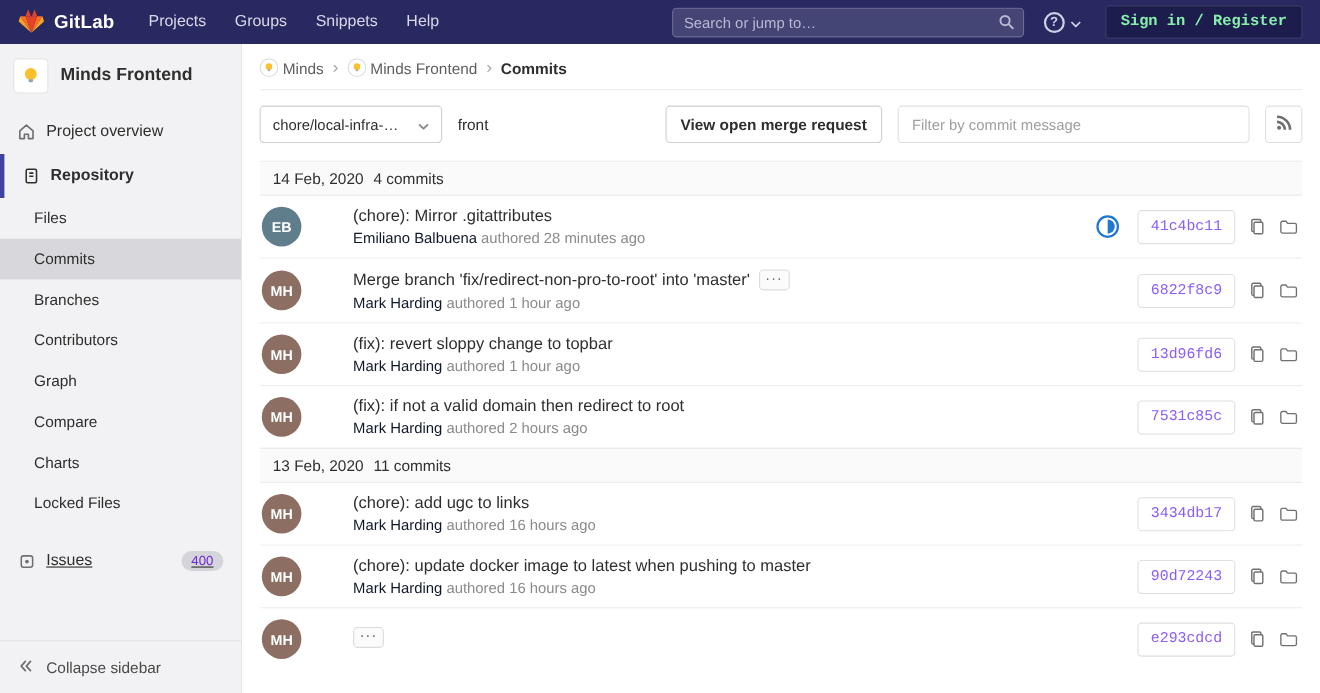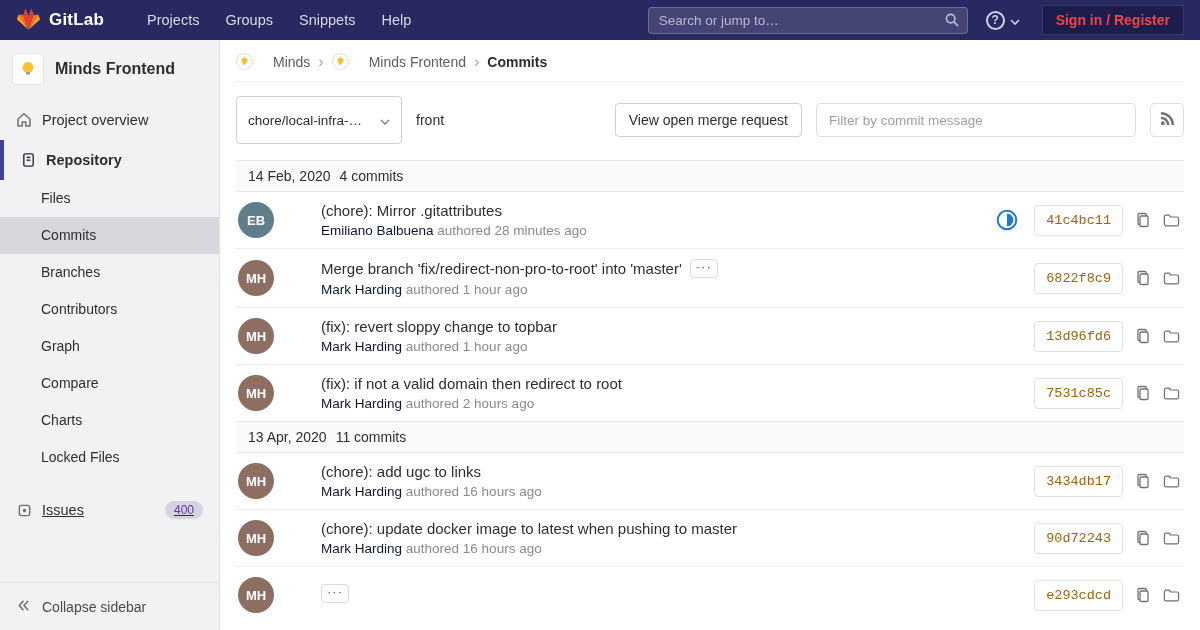--- a/index.html
+++ b/index.html
@@ -8,21 +8,21 @@
     font-family: "Liberation Sans", "DejaVu Sans", sans-serif;
     font-size: 14px; color: #2e2e2e; background: #fff;
   }
   .app { display: flex; flex-direction: column; width: 1200px; height: 630px; }
 
   
   .navbar {
     height: 40px; flex: 0 0 40px; background: var(--navbar-bg, #292961);
     display: flex; align-items: center; padding: 0 16px; gap: 4px;
   }
-  .brand { display: flex; align-items: center; gap: 8px; margin-right: 28px; cursor: pointer; }
+  .brand { display: flex; align-items: center; gap: 8px; margin-right: 16px; cursor: pointer; }
   .brand-word { color: #fff; font-weight: 700; font-size: 17px; letter-spacing: .2px; }
   .nav-link {
     color: #d8d8ea; text-decoration: none; padding: 0 11px; font-size: 14.5px;
     line-height: 40px; display: inline-block;
   }
   .nav-spacer { flex: 1; }
   .nav-search { position: relative; width: 320px; margin-right: 14px; }
   .nav-search input {
     width: 100%; height: 27px; background: rgba(255,255,255,.13);
     border: 1px solid rgba(255,255,255,.22); border-radius: 4px;
@@ -30,23 +30,23 @@
     font-family: inherit;
   }
   .nav-search input::placeholder { color: #b9b9d4; }
   .nav-search .search-ic { position: absolute; right: 9px; top: 6px; }
   .help-wrap { display: flex; align-items: center; gap: 5px; margin-right: 18px; cursor: pointer; }
   .help-circle {
     width: 19px; height: 19px; border-radius: 50%; border: 2px solid #cfcfe6;
     color: #cfcfe6; font-size: 12px; font-weight: 700; display: grid; place-items: center;
   }
   .signin-btn {
-    background: #1d1d4d; border: 1px solid rgba(255,255,255,.12); color: #ef4444;
+    background: #1d1d4d; border: 1px solid rgba(255,255,255,.12); color: #86efac;
     font-weight: 700; font-size: 14px; padding: 6px 13px; border-radius: 2px; cursor: pointer;
-    font-family: Liberation Sans, sans-serif;
+    font-family: Liberation Mono, monospace;
   }
 
   
   .body-row { display: flex; flex: 1; overflow: hidden; }
 
   
   .sidebar {
     width: 220px; flex: 0 0 220px; background: #f2f2f4; border-right: 1px solid #e5e5e8;
     display: flex; flex-direction: column; overflow: hidden;
   }
@@ -58,60 +58,61 @@
   .ctx-title { font-size: 16px; font-weight: 700; color: #2e2e2e; }
   .side-item {
     display: flex; align-items: center; gap: 10px; height: 40px; padding: 0 16px;
     color: #2e2e2e; font-size: 14.5px; cursor: pointer; text-decoration: none;
   }
   .side-item .s-icon { display: grid; place-items: center; width: 16px; }
   .side-item.section-active {
     border-left: 4px solid #41419f; font-weight: 700;
   }
   .sub-item {
-    display: block; height: 37px; line-height: 37px; padding-left: 41px;
+    display: block; height: 37px; line-height: 37px; padding-left: 31px;
     color: #2e2e2e; font-size: 14px; text-decoration: none; cursor: pointer;
   }
   .sub-item.active { background: #d8d8dc; }
   .issues-item { margin-top: 14px; text-decoration: underline; }
   .count-badge {
     margin-left: auto; background: #d4d4db; color: #6d28d9; font-size: 12px;
     border-radius: 10px; padding: 2px 9px; font-weight: 400;
   }
   .collapse-row {
     margin-top: auto; border-top: 1px solid #e1e1e4; height: 48px; flex: 0 0 48px;
     display: flex; align-items: center; gap: 11px; padding: 0 16px; color: #4a4a4a;
     cursor: pointer; font-size: 14px;
   }
 
   
   .main { flex: 1; display: flex; flex-direction: column; overflow: hidden; background: #fff; }
   .breadcrumbs {
     display: flex; align-items: center; gap: 8px; padding: 13px 16px 11px 16px; font-size: 14px;
   }
-  .crumb { display: flex; align-items: center; gap: 20px; color: #5e5e5e; text-decoration: none; cursor: pointer; }
+  .crumb { display: flex; align-items: center; gap: 4px; color: #5e5e5e; text-decoration: none; cursor: pointer; }
   .crumb-avatar {
     width: 17px; height: 17px; border-radius: 50%; border: 1px solid #ddd; background: #fff;
     display: grid; place-items: center;
   }
   .crumb-sep { color: #a7a7a7; font-size: 16px; line-height: 1; }
   .crumb-current { color: #2e2e2e; font-weight: 700; }
   .bc-divider { border-bottom: 1px solid #ececec; margin: 0 16px; }
 
   .controls { display: flex; align-items: center; padding: 14px 16px 0 16px; gap: 14px; }
   .branch-dd {
-    display: flex; align-items: center; gap: 18px; height: 48px; padding: 0 11px;
+    display: flex; align-items: center; gap: 18px; height: 34px; padding: 0 11px;
     border: 1px solid #cfcfd4; border-radius: 4px; background: #fff; color: #2e2e2e;
     font-size: 13.5px; cursor: pointer; max-width: 170px; font-family: inherit;
   }
   .ref-path { font-size: 14px; color: #2e2e2e; }
   .mr-btn {
     margin-left: auto; height: 34px; padding: 0 13px; border: 1px solid #cfcfd4;
     border-radius: 4px; background: #fff; color: #2e2e2e; font-size: 14px; cursor: pointer;
     font-family: inherit;
+    font-weight: bold;
   }
   .filter-input {
     width: 320px; height: 34px; border: 1px solid #dfdfe1; border-radius: 4px;
     padding: 0 12px; font-size: 13.5px; color: #2e2e2e; outline: none; font-family: inherit;
   }
   .filter-input::placeholder { color: #9e9e9e; }
   .rss-btn {
     height: 34px; width: 34px; border: 1px solid #dfdfe1; border-radius: 4px; background: #fff;
     display: grid; place-items: center; cursor: pointer;
   }
@@ -144,21 +145,21 @@
     font-size: 13px; line-height: 9px; padding: 2px 5px 6px 5px; letter-spacing: 1px; cursor: pointer;
     font-family: inherit;
   }
   .commit-meta { margin-top: 4px; font-size: 13.5px; }
   .commit-author { color: #0f172a; text-decoration: none; cursor: pointer; }
   .commit-time { color: #8a8a8a; }
   .commit-actions { margin-left: auto; display: flex; align-items: center; gap: 12px; }
   .ci-status { display: grid; place-items: center; cursor: pointer; margin-right: 4px; }
   .sha-box {
     font-family: "Liberation Mono", "DejaVu Sans Mono", monospace; font-size: 13.5px;
-    color: #a16207; border: 1px solid #dfdfe1; border-radius: 4px; background: #fff;
+    color: #8b5cf6; border: 1px solid #dfdfe1; border-radius: 4px; background: #fff;
     padding: 7px 11px; cursor: pointer;
   }
   .icon-btn { background: none; border: none; cursor: pointer; display: grid; place-items: center; padding: 0; }
 </style>
 </head>
 <body>
 
 <div class="app">
 
   <div class="navbar">
@@ -431,21 +432,21 @@
             </button>
             <button class="icon-btn">
               <svg width="17" height="15" viewBox="0 0 18 15" fill="none" stroke="#707070" stroke-width="1.3">
                 <path d="M1.5 3.4 A1.6 1.6 0 0 1 3.1 1.8 H6.4 L8 3.8 H14.9 A1.6 1.6 0 0 1 16.5 5.4 V11.6 A1.6 1.6 0 0 1 14.9 13.2 H3.1 A1.6 1.6 0 0 1 1.5 11.6 Z"></path>
               </svg>
             </button>
           </div>
         </div>
 
         <div class="date-header">
-          <span>13 Apr, 2020</span>
+          <span>13 Feb, 2020</span>
           <span>11 commits</span>
         </div>
 
         <div class="commit-row">
           <div class="avatar av-mh">MH</div>
           <div class="commit-main">
             <div class="commit-title-line">
               <a class="commit-title">(chore): add ugc to links</a>
             </div>
             <div class="commit-meta">

